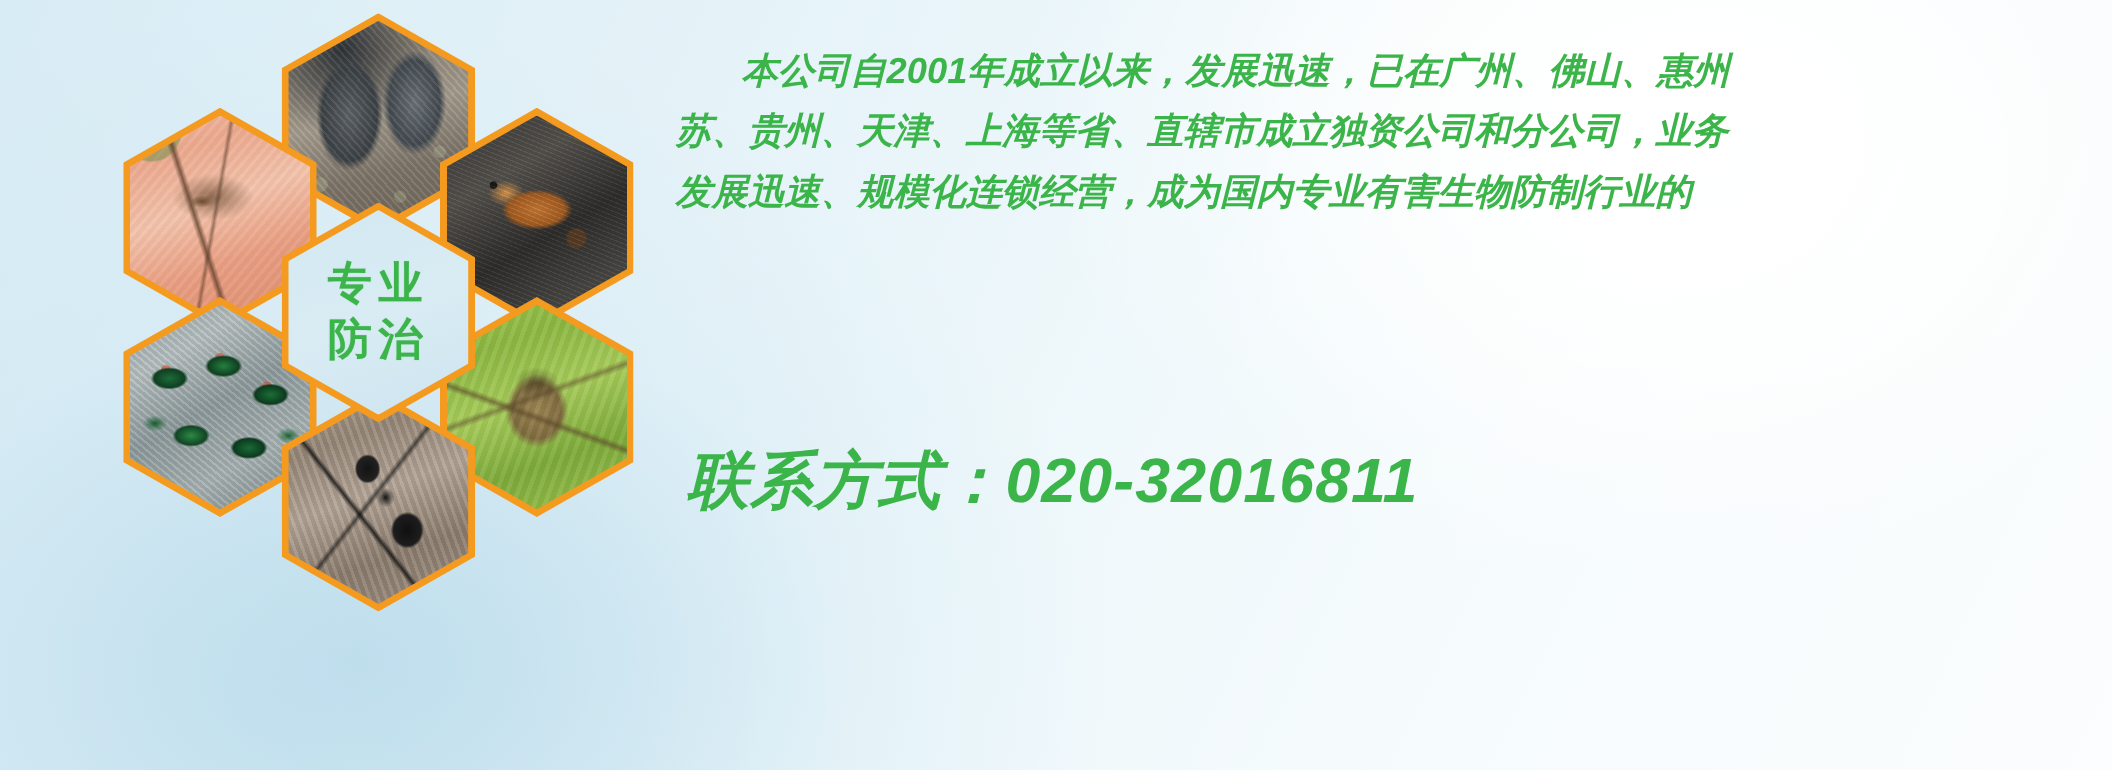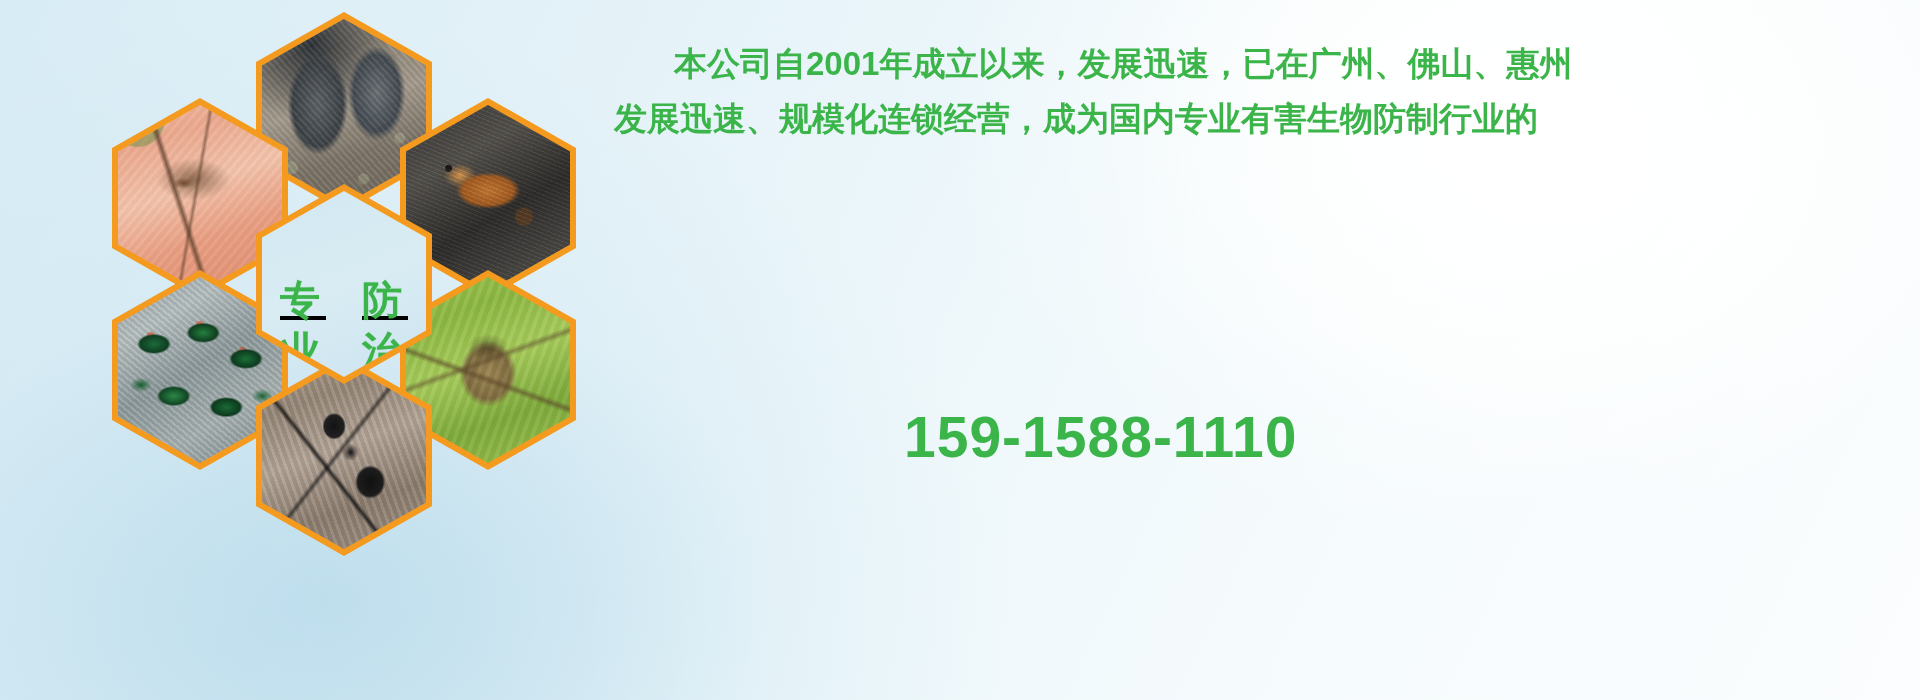--- a/index.html
+++ b/index.html
@@ -59,22 +59,22 @@
   .hex-rat      { left:168px;  top:12px;  }
   .hex-roach    { left:312px;  top:98px;  }
   .hex-mosq     { left:24px;   top:98px;  }
   .hex-fly      { left:24px;   top:270px; }
   .hex-stink    { left:312px;  top:270px; }
   .hex-ant      { left:168px;  top:356px; }
   .hex-center   { left:168px;  top:184px; }
 
   .hex-center .hex-inner{
     background:linear-gradient(160deg,#d2e8f1 0%, #d9ecf4 50%, #cde4ef 100%);
-    display:flex; 
-    align-items:flex-end; justify-content:center;text-decoration:underline;
+    display:flex; flex-direction:column;
+    align-items:center; justify-content:center;
   }
   .hex-center-text {
     color:#3bb54a;
     font-size:40px;
     font-weight:bold;
     letter-spacing:6px;
     line-height:1.28;
     text-align:center;
     text-shadow:0 0 1px rgba(59,181,74,0.6);
   }
@@ -171,21 +171,21 @@
       radial-gradient(ellipse 18px 20px at 66% 64%, #101010 0%, #1d1d1d 70%, rgba(29,29,29,0) 84%),
       linear-gradient(52deg, rgba(15,15,15,0) 40%, rgba(15,15,15,0.8) 41.5%, rgba(15,15,15,0) 43%),
       linear-gradient(128deg, rgba(15,15,15,0) 46%, rgba(15,15,15,0.6) 47.5%, rgba(15,15,15,0) 49%),
       repeating-linear-gradient(70deg, rgba(255,255,255,0.08) 0 3px, rgba(0,0,0,0.07) 3px 7px);
   }
 
   
   .content {
     position:absolute;
     left:614px; top:0;
-    width:1280px; height:700px;
+    width:1280px; height:700px;font-style:italic;
   }
   .paragraph {
     position:absolute;
     left:0; top:36px;
     width:1292px;
     color:#3bb54a;
     font-size:33px;
     font-weight:bold;
     line-height:55px;
     letter-spacing:0px;
@@ -265,22 +265,23 @@
         <div class="hex-center-text">防治</div>
       </div>
     </div>
 
   </div>
 
   <div class="content">
 
     <div class="paragraph">
       <div class="line first">本公司自2001年成立以来，发展迅速，已在广州、佛山、惠州</div>
+      <div class="line">苏、贵州、天津、上海等省、直辖市成立独资公司和分公司，业务</div>
       <div class="line">发展迅速、规模化连锁经营，成为国内专业有害生物防制行业的</div>
     </div>
 
     <div class="contact">
-      <div class="contact-line-2">159-1588-1110</div>
+      <div class="contact-line-1">联系方式：020-32016811</div>
     </div>
 
   </div>
 
 </div>
 
 </body></html>

